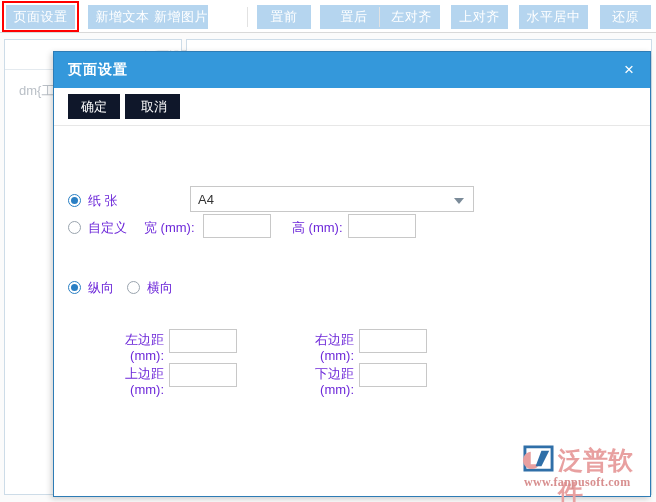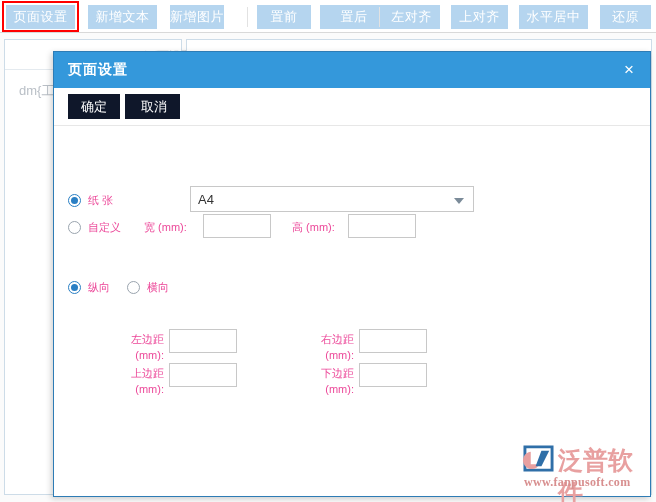--- a/index.html
+++ b/index.html
@@ -189,22 +189,22 @@
   .radio.on::after {
     content: "";
     position: absolute;
     left: 2px; top: 2px;
     width: 7px; height: 7px;
     border-radius: 50%;
     background: #2a7fc4;
   }
   .lbl {
     position: absolute;
-    color: #ec4899;
-    font-size: 11px;
+    color: #6d28d9;
+    font-size: 13px;
     white-space: nowrap;
     line-height: 15px;
   }
   .lbl-right {
     text-align: right;
   }
   .inp {
     position: absolute;
     border: 1px solid #c8c8c8;
     background: #ffffff;
@@ -279,21 +279,21 @@
       <span>页面设置</span>
     </div>
     <div class="bg-code">dm{工艺</div>
   </div>
   <div class="bg-panel-right"></div>
 </div>
 
 <div class="toolbar">
   <button class="tb-btn" style="left:6px;width:69px">页面设置</button>
   <button class="tb-btn" style="left:88px;width:69px">新增文本</button>
-  <button class="tb-btn" style="left:170px;width:54px">新增图片</button>
+  <button class="tb-btn" style="left:154px;width:54px">新增图片</button>
   <div class="tb-sep" style="left:247px"></div>
   <button class="tb-btn" style="left:257px;width:54px">置前</button>
   <button class="tb-btn" style="left:320px;width:68px">置后</button>
   <div class="tb-sep" style="left:379px"></div>
   <button class="tb-btn" style="left:383px;width:57px">左对齐</button>
   <button class="tb-btn" style="left:519px;width:69px">水平居中</button>
   <button class="tb-btn" style="left:451px;width:57px">上对齐</button>
   <button class="tb-btn" style="left:600px;width:51px">还原</button>
   <div class="hilite-box"></div>
 </div>

